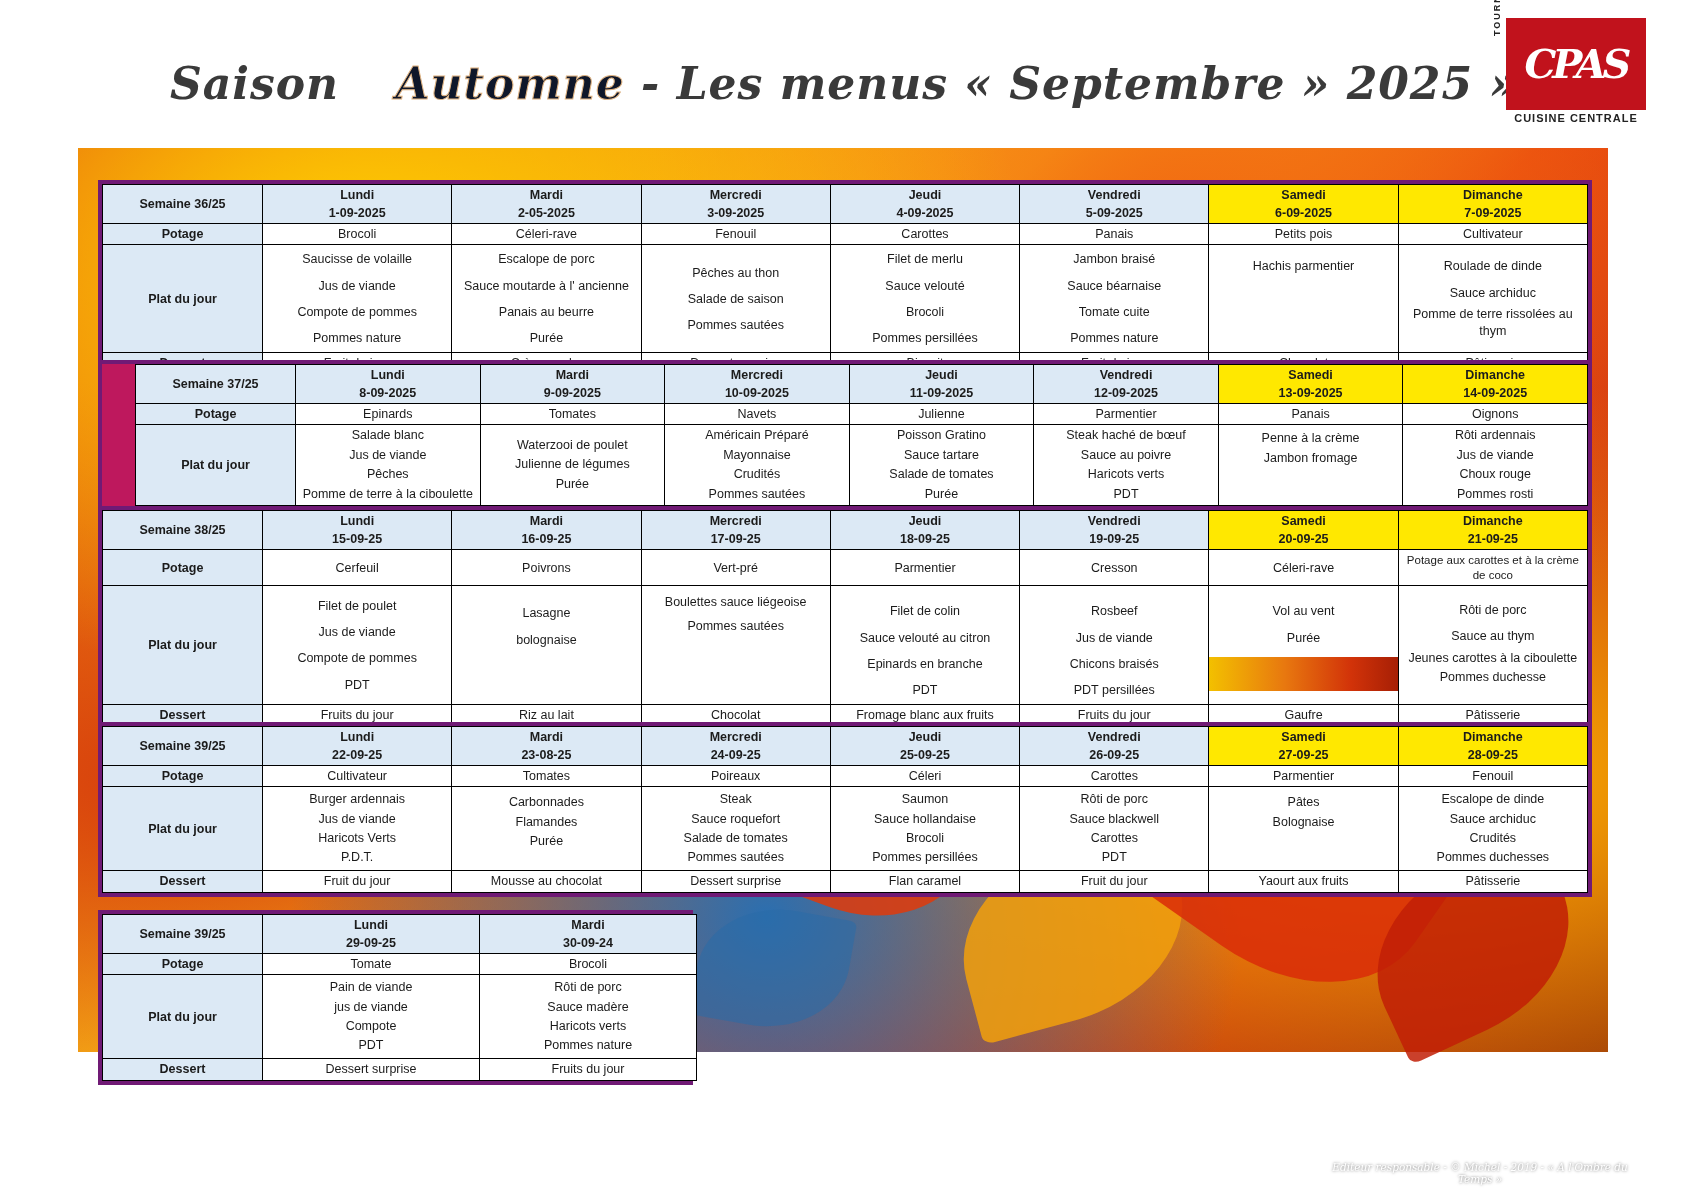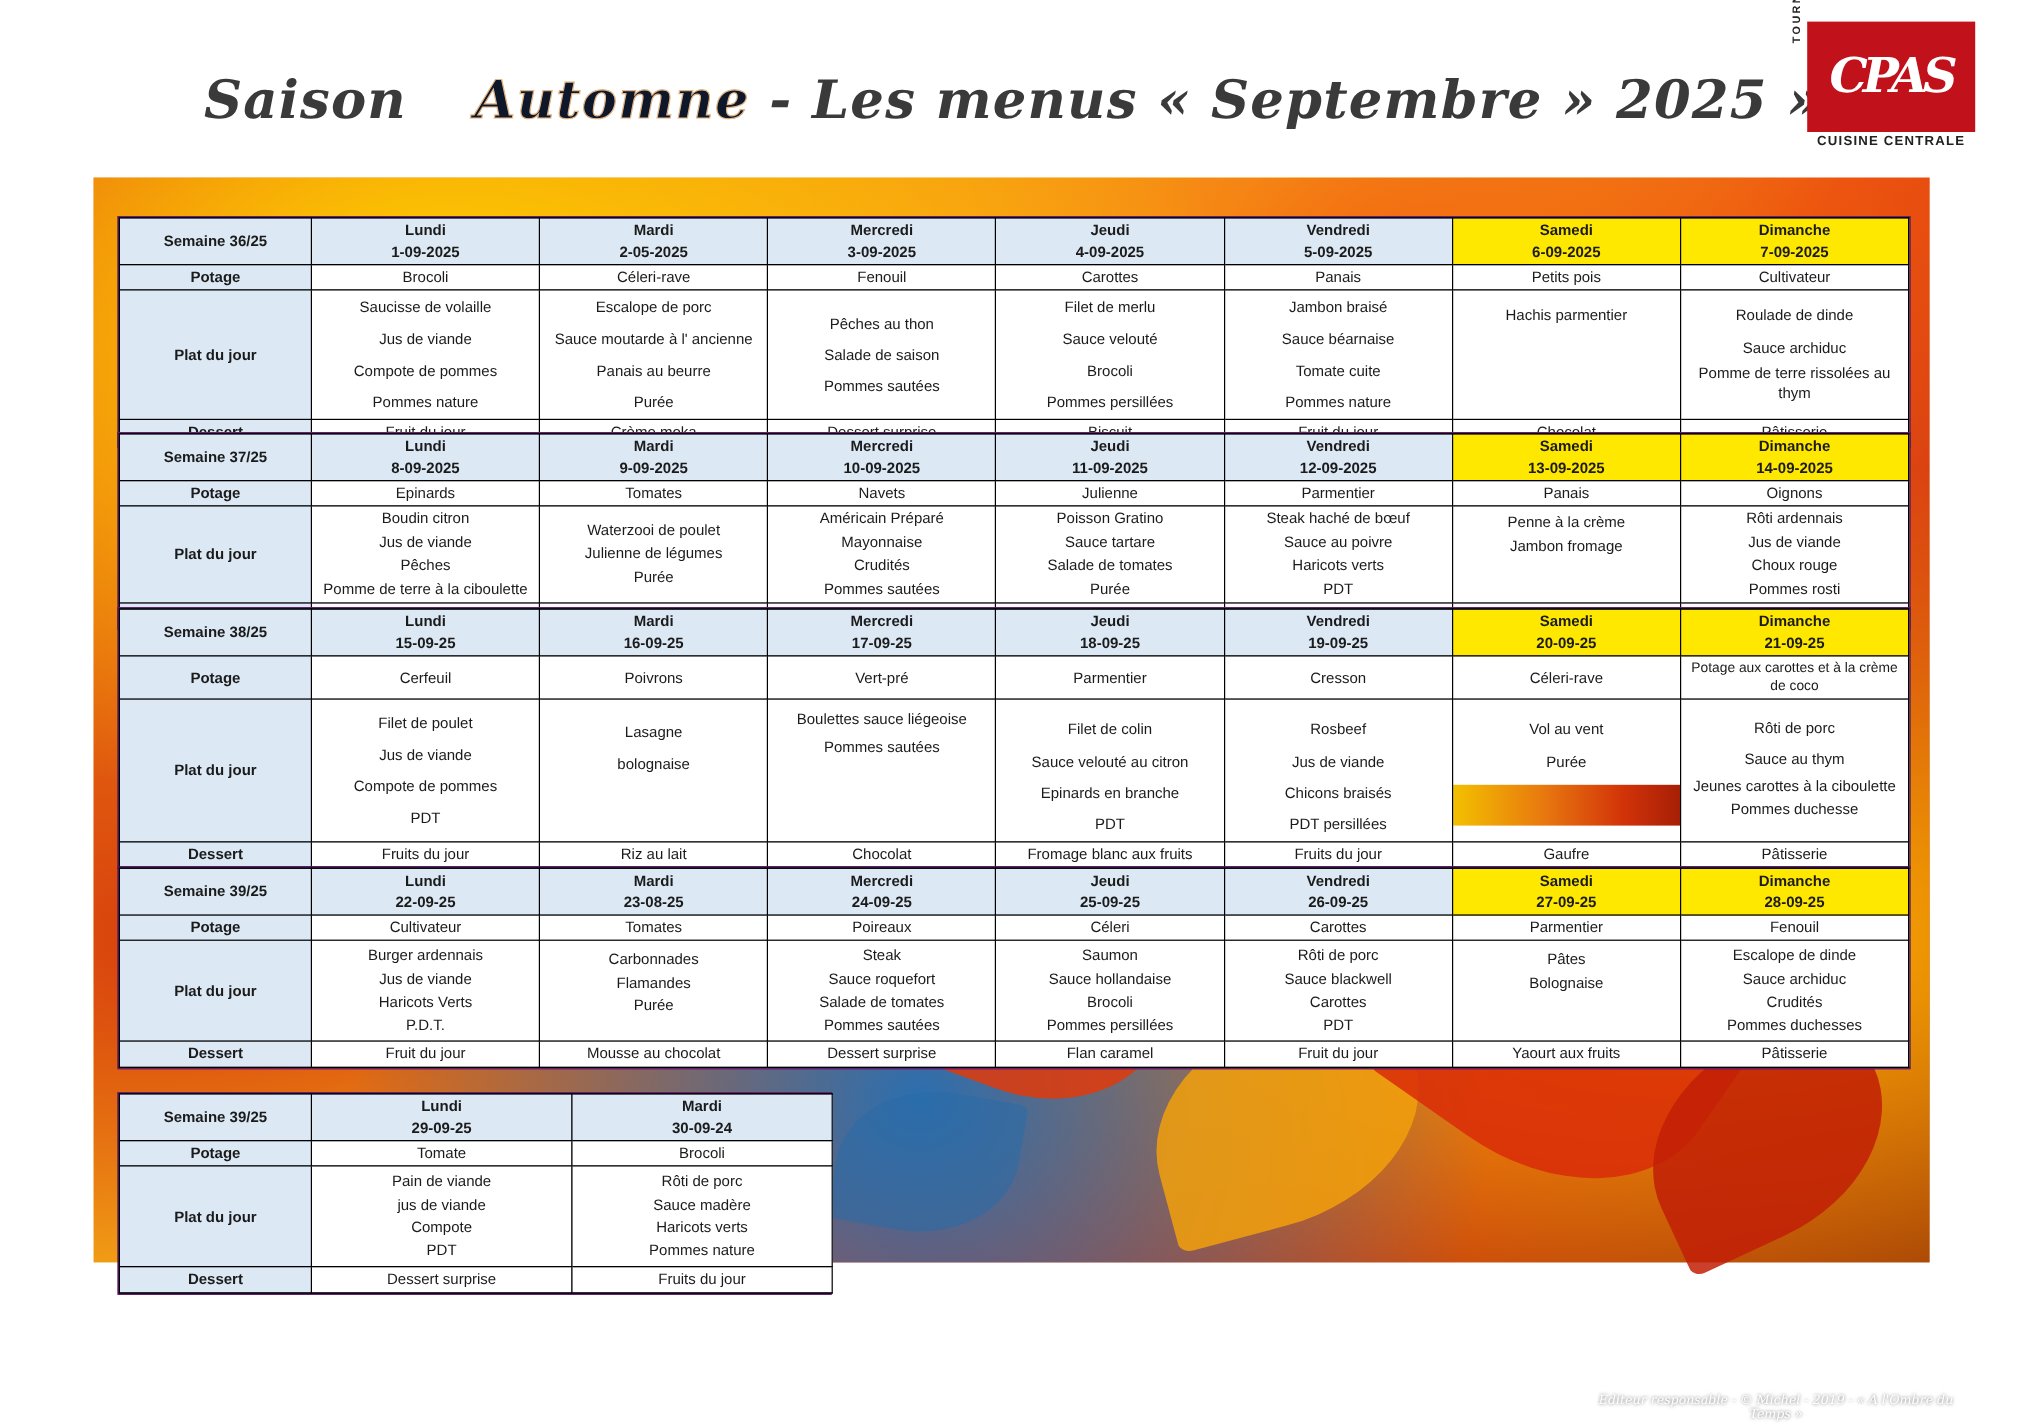--- a/index.html
+++ b/index.html
@@ -122,22 +122,22 @@
   }
   .leaf {
     position: absolute;
     border-radius: 60% 5% 60% 5%;
     opacity: 0.85;
   }
 
   
   .week-block {
     position: absolute;
-    background: #0f172a;
-    border: 1px solid #701a75;
+    background: #be185d;
+    border: 4px solid #701a75;
     box-sizing: border-box;
   }
   table.menu {
     border-collapse: collapse;
     width: 100%;
     table-layout: fixed;
   }
   table.menu td {
     border: 1px solid #000;
     font-size: 12.5px;
@@ -324,21 +324,21 @@
         <td class="cell">Dessert surprise</td>
         <td class="cell">Biscuit</td>
         <td class="cell">Fruit du jour</td>
         <td class="cell">Chocolat</td>
         <td class="cell">Pâtisserie</td>
       </tr>
     </tbody>
   </table>
 </div>
 
-<div class="week-block" style="left:98px;top:360px;width:1494px;">
+<div class="week-block" style="left:98px;top:360px;width:1494px;padding-left:33px;">
   <table class="menu">
     <colgroup>
         <col style="width:160px">
         <col>
         <col>
         <col>
         <col>
         <col>
         <col>
         <col>
@@ -381,21 +381,21 @@
         <td class="cell">Tomates</td>
         <td class="cell">Navets</td>
         <td class="cell">Julienne</td>
         <td class="cell">Parmentier</td>
         <td class="cell">Panais</td>
         <td class="cell">Oignons</td>
       </tr>
       <tr style="height:80px">
         <td class="rowlabel">Plat du jour</td>
         <td class="plat">
-            <div>Boudin citron</div>
+            <div>Salade blanc</div>
             <div>Jus de viande</div>
             <div>Pêches</div>
             <div>Pomme de terre à la ciboulette</div>
           </td>
         <td class="plat">
             <div>Waterzooi de poulet</div>
             <div>Julienne de légumes</div>
             <div>Purée</div>
           </td>
         <td class="plat">

